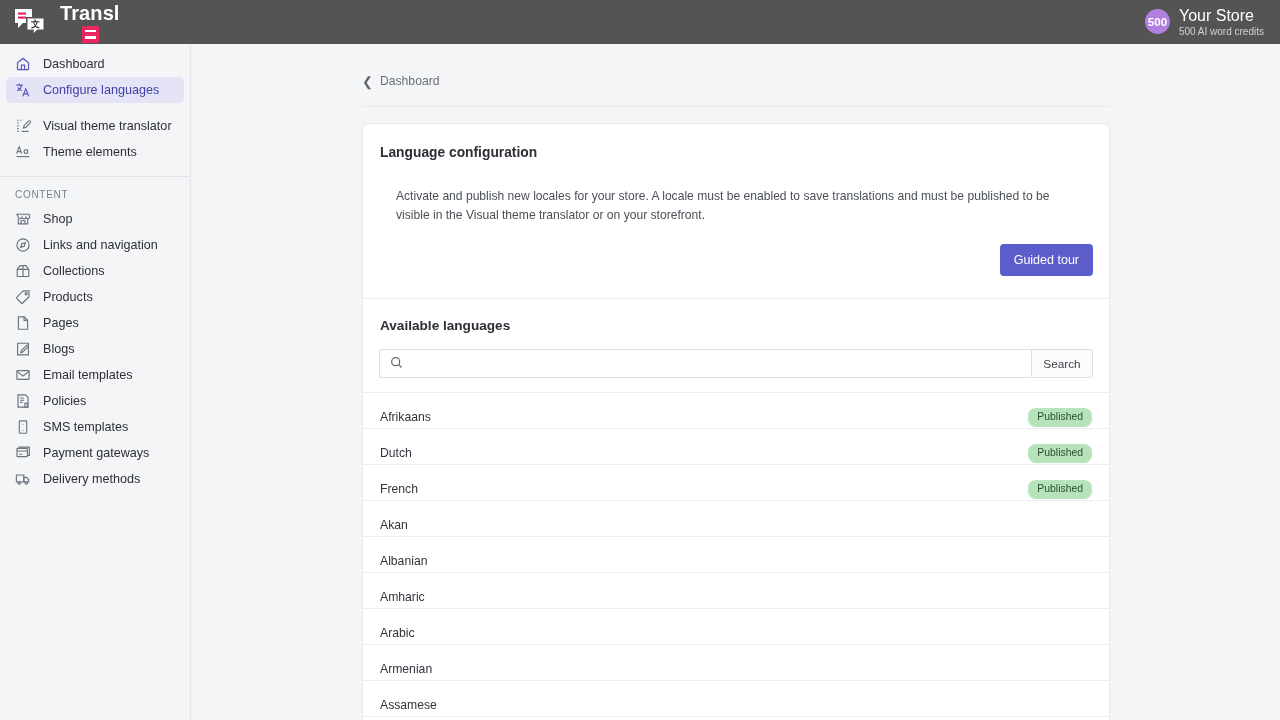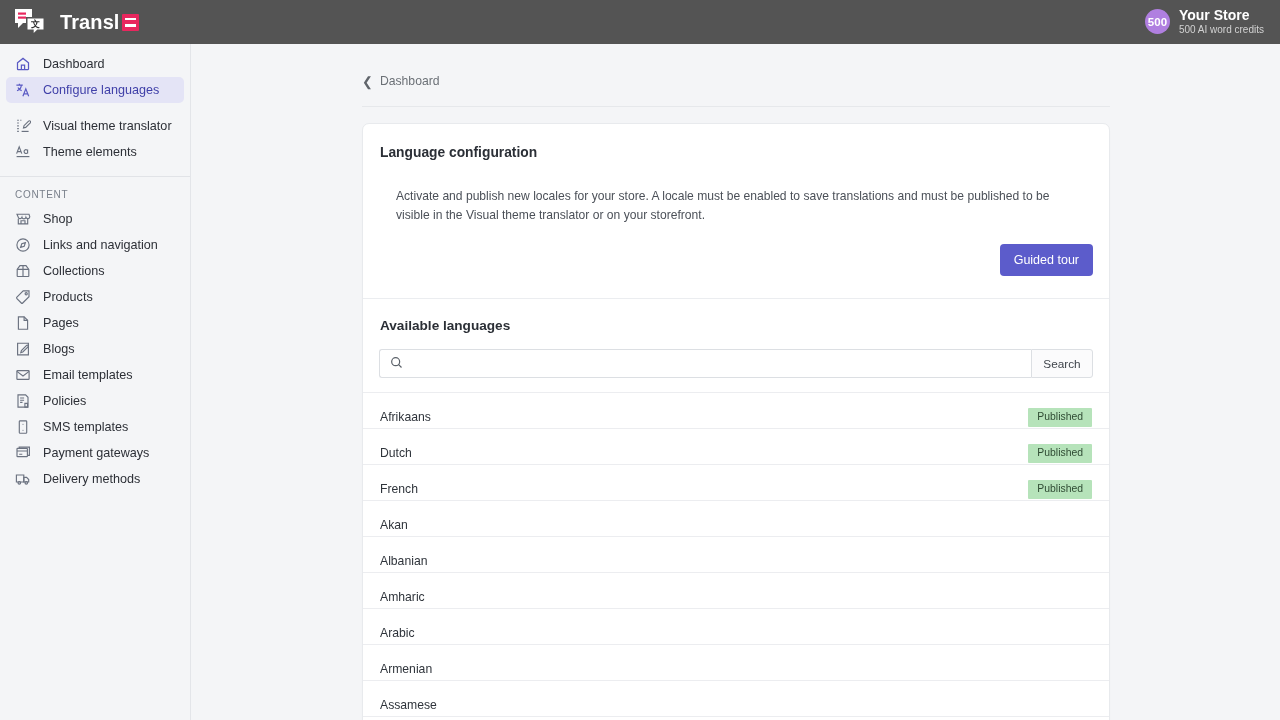--- a/index.html
+++ b/index.html
@@ -32,20 +32,21 @@
   }
   .brand-mark { width: 38px; height: 30px; display: block; }
   .brand-text {
     font-size: 20px;
     font-weight: bold;
     color: #ffffff;
     letter-spacing: .1px;
     display: flex;
     align-items: center;
     gap: 1px;
+    flex-direction: column;
   }
   .brand-badge {
     display: inline-block;
     width: 17px; height: 17px;
     background: #e8275e;
     position: relative;
     border-radius: 1px;
     margin-left: 1px;
   }
   .brand-badge::before, .brand-badge::after {
@@ -70,22 +71,22 @@
     background: #b07fe0;
     color: #ffffff;
     font-size: 11.5px;
     font-weight: bold;
     display: flex;
     align-items: center;
     justify-content: center;
   }
   .store-lines { line-height: 1.22; }
   .store-name {
-    font-size: 14px;
-    font-weight: bold;
+    font-size: 16px;
+    font-weight: normal;
     color: #ffffff;
   }
   .store-sub {
     font-size: 10px;
     color: #d2d2d2;
   }
 
   
   #sidebar {
     position: absolute;
@@ -262,21 +263,21 @@
     font-size: 12.2px;
     color: #2f343b;
   }
   .badge {
     display: inline-block;
     background: #b6e3ba;
     color: #2f4b33;
     font-size: 10.4px;
     line-height: 1;
     padding: 4px 9px 5px 9px;
-    border-radius: 1px;
+    border-radius: 8px;
   }
 </style>
 </head>
 <body>
 
 <div id="topbar">
 
   <div class="brand">
     <span class="brand-mark">
       <svg viewBox="0 0 38 30" width="38" height="30" xmlns="http://www.w3.org/2000/svg">

